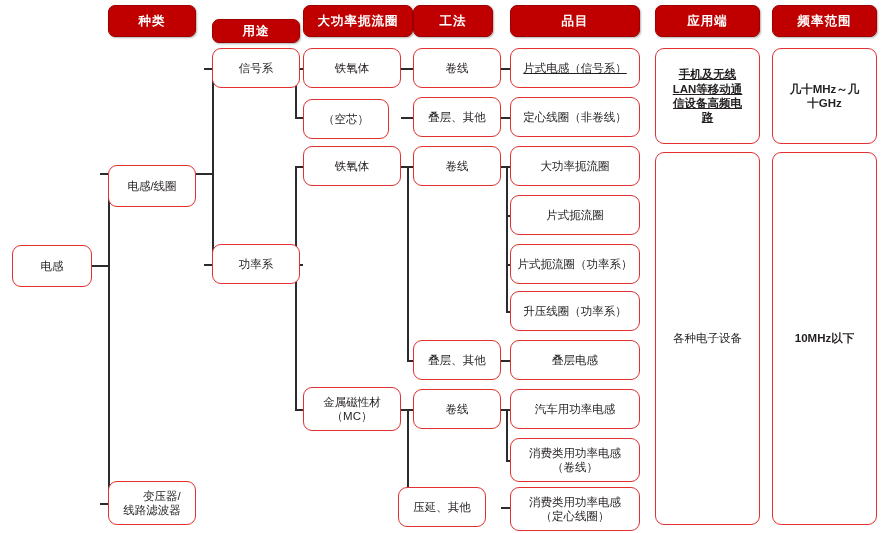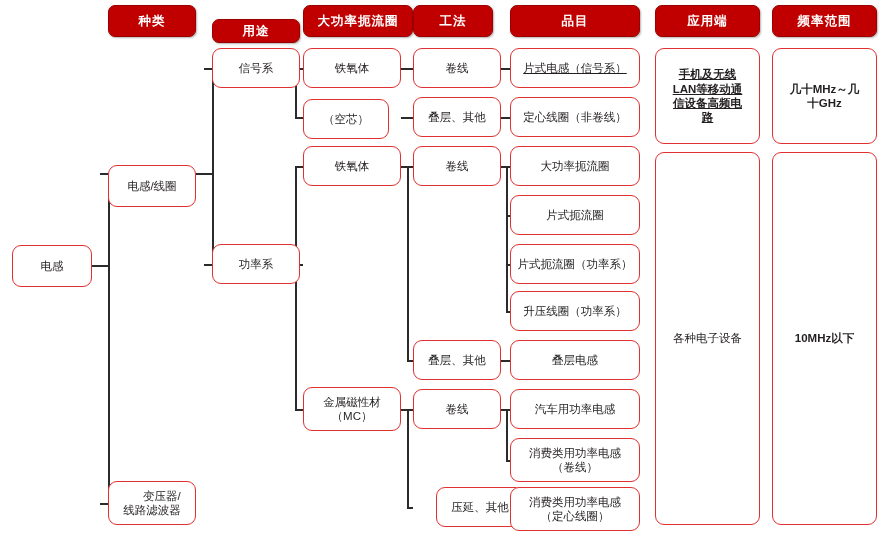--- a/index.html
+++ b/index.html
@@ -124,21 +124,21 @@
       <div class="node" style="left: 212px; top: 244px; width: 88px; height: 40px;">功率系</div>
       <div class="node" style="left: 303px; top: 48px; width: 98px; height: 40px;">铁氧体</div>
       <div class="node" style="left: 303px; top: 99px; width: 86px; height: 40px;">（空芯）</div>
       <div class="node" style="left: 303px; top: 146px; width: 98px; height: 40px;">铁氧体</div>
       <div class="node" style="left: 303px; top: 387px; width: 98px; height: 44px;">金属磁性材<br>（MC）</div>
       <div class="node" style="left: 413px; top: 48px; width: 88px; height: 40px;">卷线</div>
       <div class="node" style="left: 413px; top: 97px; width: 88px; height: 40px;">叠层、其他</div>
       <div class="node" style="left: 413px; top: 146px; width: 88px; height: 40px;">卷线</div>
       <div class="node" style="left: 413px; top: 340px; width: 88px; height: 40px;">叠层、其他</div>
       <div class="node" style="left: 413px; top: 389px; width: 88px; height: 40px;">卷线</div>
-      <div class="node" style="left: 436px; top: 487px; width: 88px; height: 40px;">压延、其他</div>
+      <div class="node" style="left: 398px; top: 487px; width: 88px; height: 40px;">压延、其他</div>
       <div class="node" style="left: 510px; top: 48px; width: 130px; height: 40px; text-decoration: underline;">片式电感（信号系）</div>
       <div class="node" style="left: 510px; top: 97px; width: 130px; height: 40px;">定心线圈（非卷线）</div>
       <div class="node" style="left: 510px; top: 146px; width: 130px; height: 40px;">大功率扼流圈</div>
       <div class="node" style="left: 510px; top: 195px; width: 130px; height: 40px;">片式扼流圈</div>
       <div class="node" style="left: 510px; top: 244px; width: 130px; height: 40px;">片式扼流圈（功率系）</div>
       <div class="node" style="left: 510px; top: 291px; width: 130px; height: 40px;">升压线圈（功率系）</div>
       <div class="node" style="left: 510px; top: 340px; width: 130px; height: 40px;">叠层电感</div>
       <div class="node" style="left: 510px; top: 389px; width: 130px; height: 40px;">汽车用功率电感</div>
       <div class="node" style="left: 510px; top: 438px; width: 130px; height: 44px;">消费类用功率电感<br>（卷线）</div>
       <div class="node" style="left: 510px; top: 487px; width: 130px; height: 44px;">消费类用功率电感<br>（定心线圈）</div>

